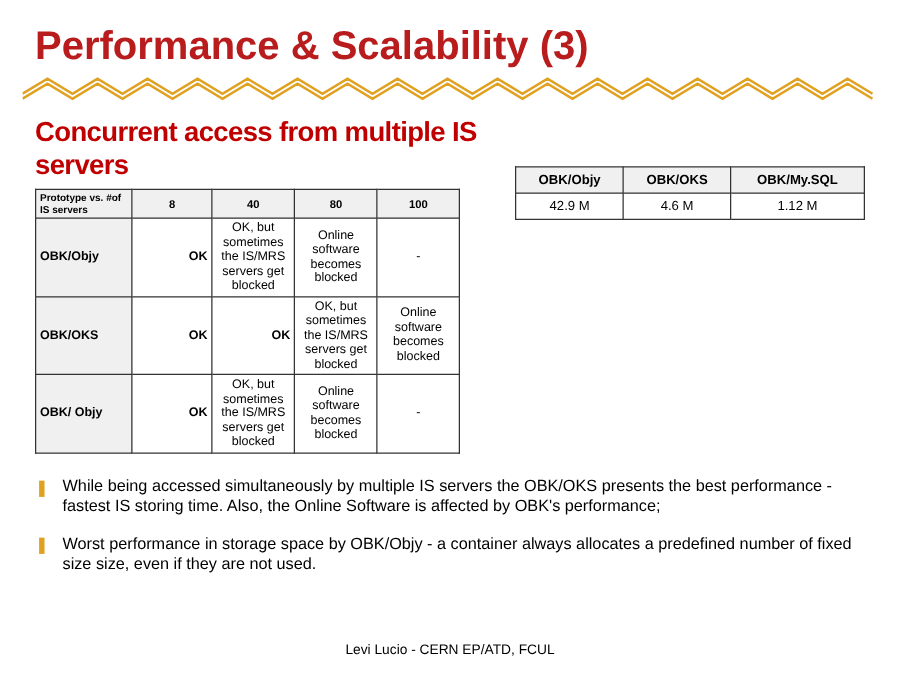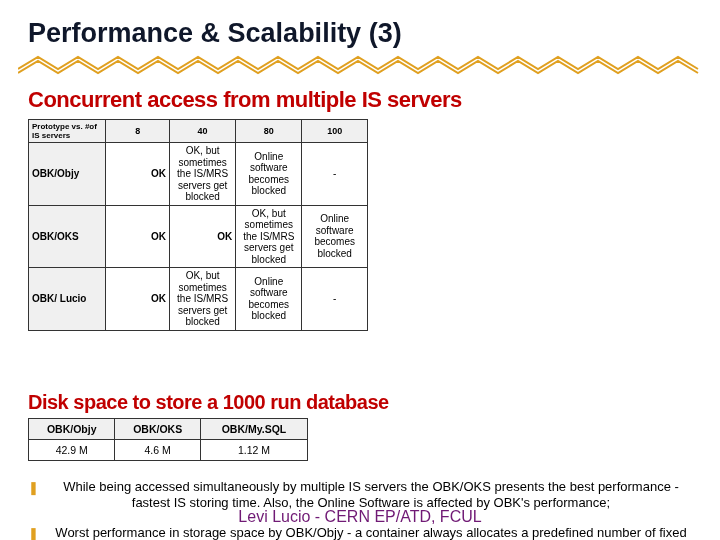--- a/index.html
+++ b/index.html
@@ -14,43 +14,43 @@
   }
   .slide {
     padding: 18px 28px 0 28px;
     box-sizing: border-box;
     width: 100%;
     height: 100%;
   }
   .title {
     font-family: "Arial Black", Arial, sans-serif;
     font-weight: 900;
-    font-size: 27px;
+    font-size: 32px;
     letter-spacing: 0px;
-    color: #0f172a;
+    color: #b91c1c;
     margin-bottom: 6px;
   }
   .divider {
     height: 18px;
     position: relative;
     margin-bottom: 14px;
   }
   .divider svg { position: absolute; left: -10px; top: 0; }
   .subhead {
     font-family: "Arial Narrow", Arial, sans-serif;
     font-stretch: condensed;
     font-weight: 700;
     color: #c00000;
     letter-spacing: -0.5px;
   }
   .sh1 { font-size: 22px; margin-bottom: 6px; }
   .sh2 { font-size: 20px; margin-bottom: 4px; }
   .tables-row {
     display: flex;
-    flex-direction: column;
+    flex-direction: row;
     align-items: flex-start;
     gap: 20px;
     margin-bottom: 18px;
   }
   .tbl {
     border: 1px solid #333;
     border-collapse: collapse;
     background: #fff;
     font-size: 9px;
     font-family: Verdana, Arial, sans-serif;
@@ -86,29 +86,29 @@
     line-height: 1.25;
     margin-bottom: 14px;
   }
   .bullet .marker {
     width: 22px;
     flex: 0 0 22px;
     color: #e0a020;
     font-size: 13px;
     padding-top: 1px;
   }
-  .bullet .txt { flex: 1; text-align: center; }
+  .bullet .txt { flex: 1; }
   .footer {
     position: absolute;
     bottom: 14px;
     left: 0;
     width: 100%;
     text-align: center;
-    font-size: 16px;
-    color: #701a75;
+    font-size: 11px;
+    color: #000000;
   }
 </style>
 </head>
 <body>
 
 <div class="slide">
 
   <div class="title">Performance &amp; Scalability (3)</div>
 
   <div class="divider">
@@ -141,32 +141,31 @@
           <td>-</td>
         </tr>
         <tr>
           <td class="rowhead">OBK/OKS</td>
           <td class="ok">OK</td>
           <td class="ok">OK</td>
           <td>OK, but sometimes the IS/MRS servers get blocked</td>
           <td>Online software becomes blocked</td>
         </tr>
         <tr>
-          <td class="rowhead">OBK/ Lucio</td>
+          <td class="rowhead">OBK/ Objy</td>
           <td class="ok">OK</td>
           <td>OK, but sometimes the IS/MRS servers get blocked</td>
           <td>Online software becomes blocked</td>
           <td>-</td>
         </tr>
       </tbody>
         </table>
     </div>
 
     <div class="tbl2-wrap">
-      <div class="subhead sh2">Disk space to store a 1000 run database</div>
       <table class="tbl tbl2">
         <tbody>
             <tr>
           <th>OBK/Objy</th>
           <th>OBK/OKS</th>
           <th>OBK/My.SQL</th>
         </tr>
         <tr>
           <td>42.9 M</td>
           <td>4.6 M</td>

